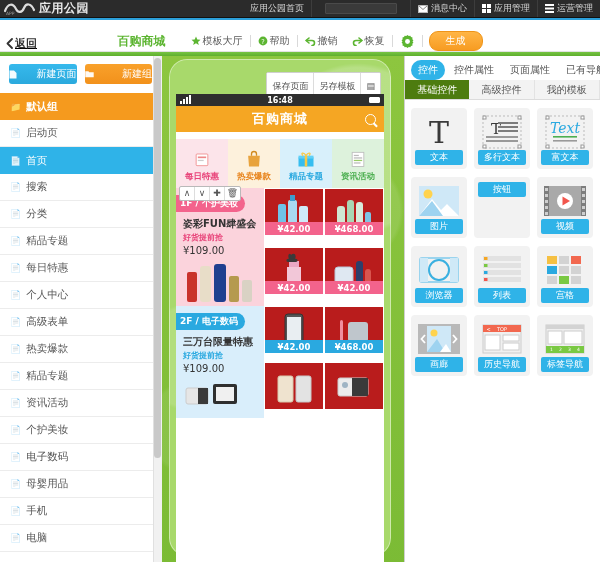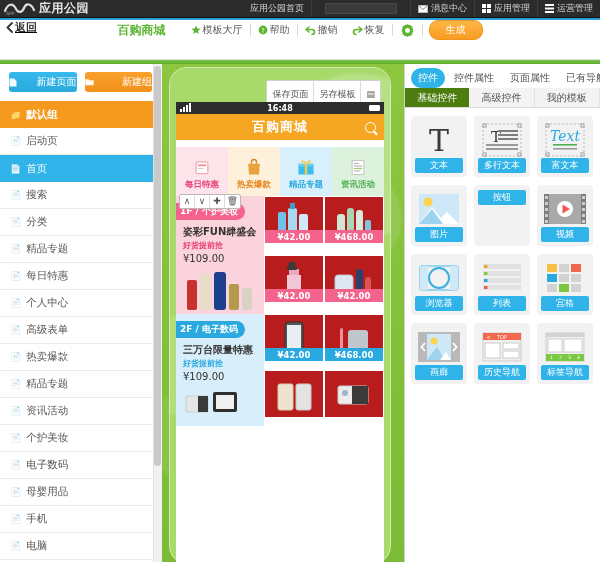--- a/index.html
+++ b/index.html
@@ -30,21 +30,21 @@
   .tn-item:first-child{border-left:none}
   .tn-search{
     width:72px;height:11px;background:#3a3a3a;border:1px solid #4a4a4a;
     border-radius:1px; margin:0 6px;
   }
   .tn-ico{ display:inline-block; }
   .blue-line{height:2px;background:#2b9fd9;width:100%}
 
   
   .toolbar{
-    height:40px;background:#fff;display:flex;align-items:flex-start;
+    height:32px;background:#fff;display:flex;align-items:flex-end;
     position:relative; border-bottom:1px solid #e2e2e2;text-decoration:underline;
   }
   .tb-back{ display:flex;align-items:center;gap:2px;padding-left:6px;font-size:11px;color:#333;font-weight:bold;}
   .tb-center{
     position:absolute; left:0; right:0; display:flex; align-items:center;
     justify-content:center; gap:0px; pointer-events:none;
   }
   .tb-center > *{pointer-events:auto;}
   .tb-title{ color:#5cb531; font-weight:bold; font-size:12px; margin-right:18px;}
   .tb-act{ display:flex;align-items:center;gap:2px; color:#5b5b5b;font-size:10px;padding:0 7px;}

